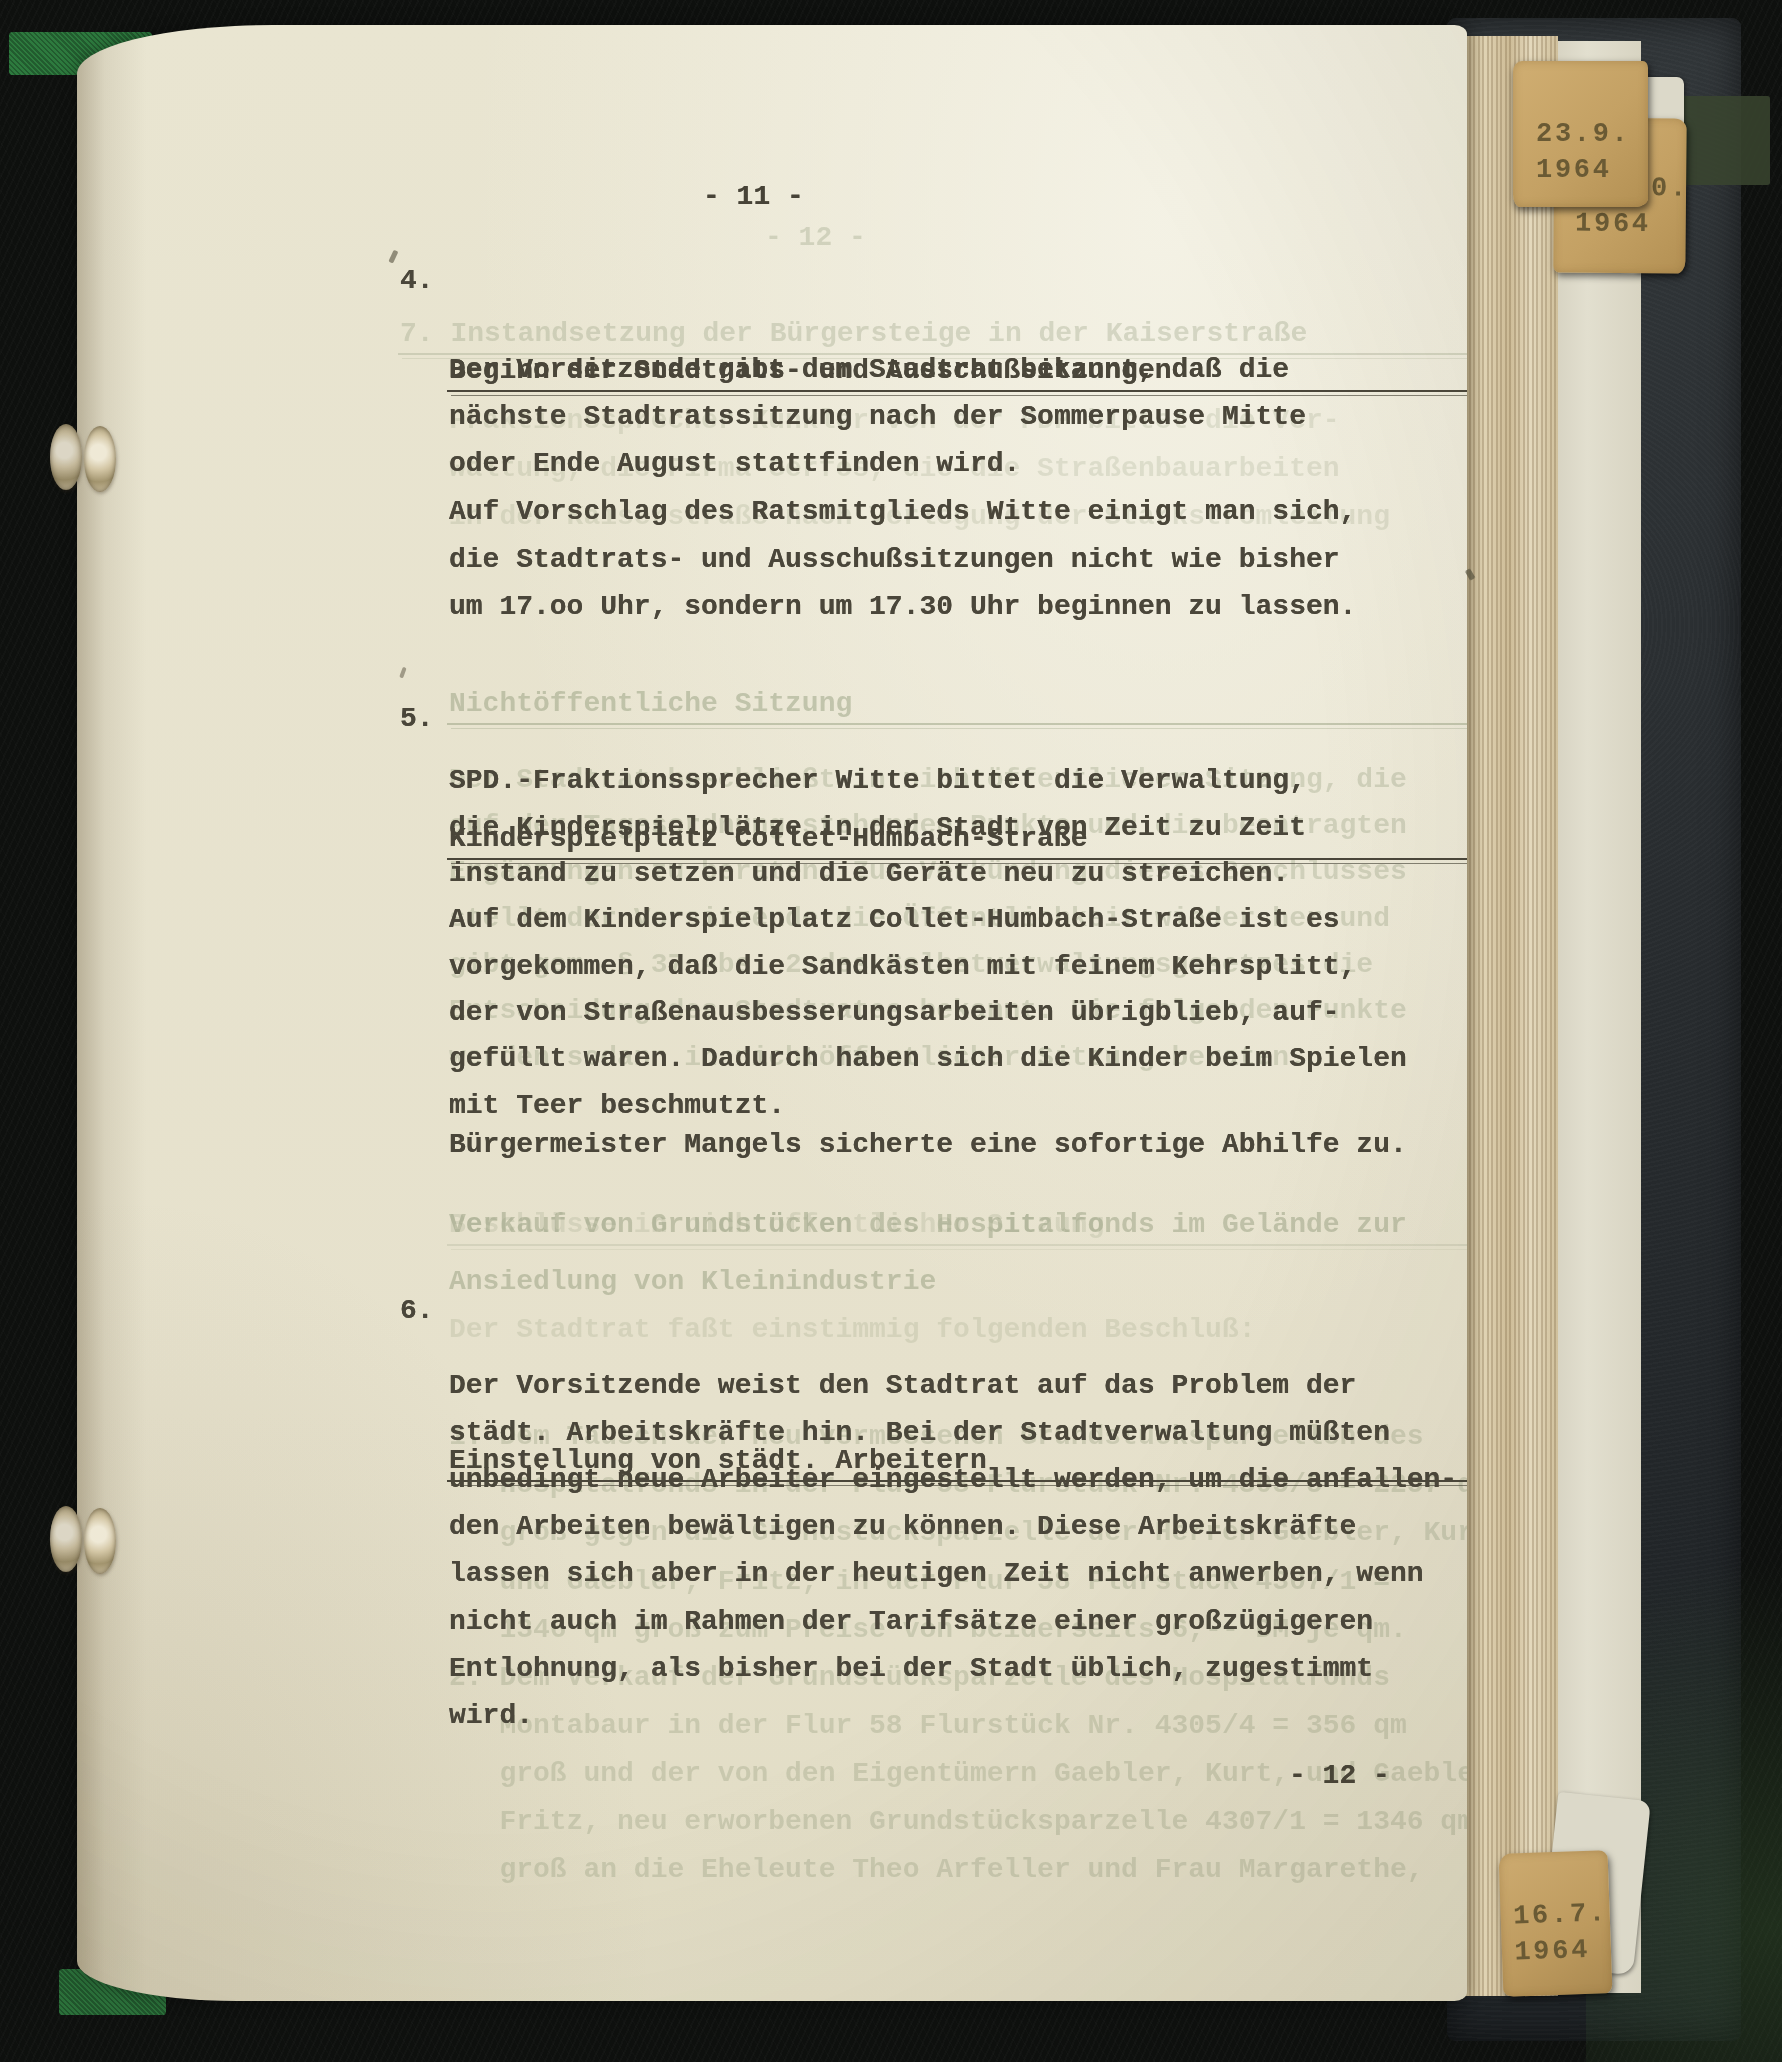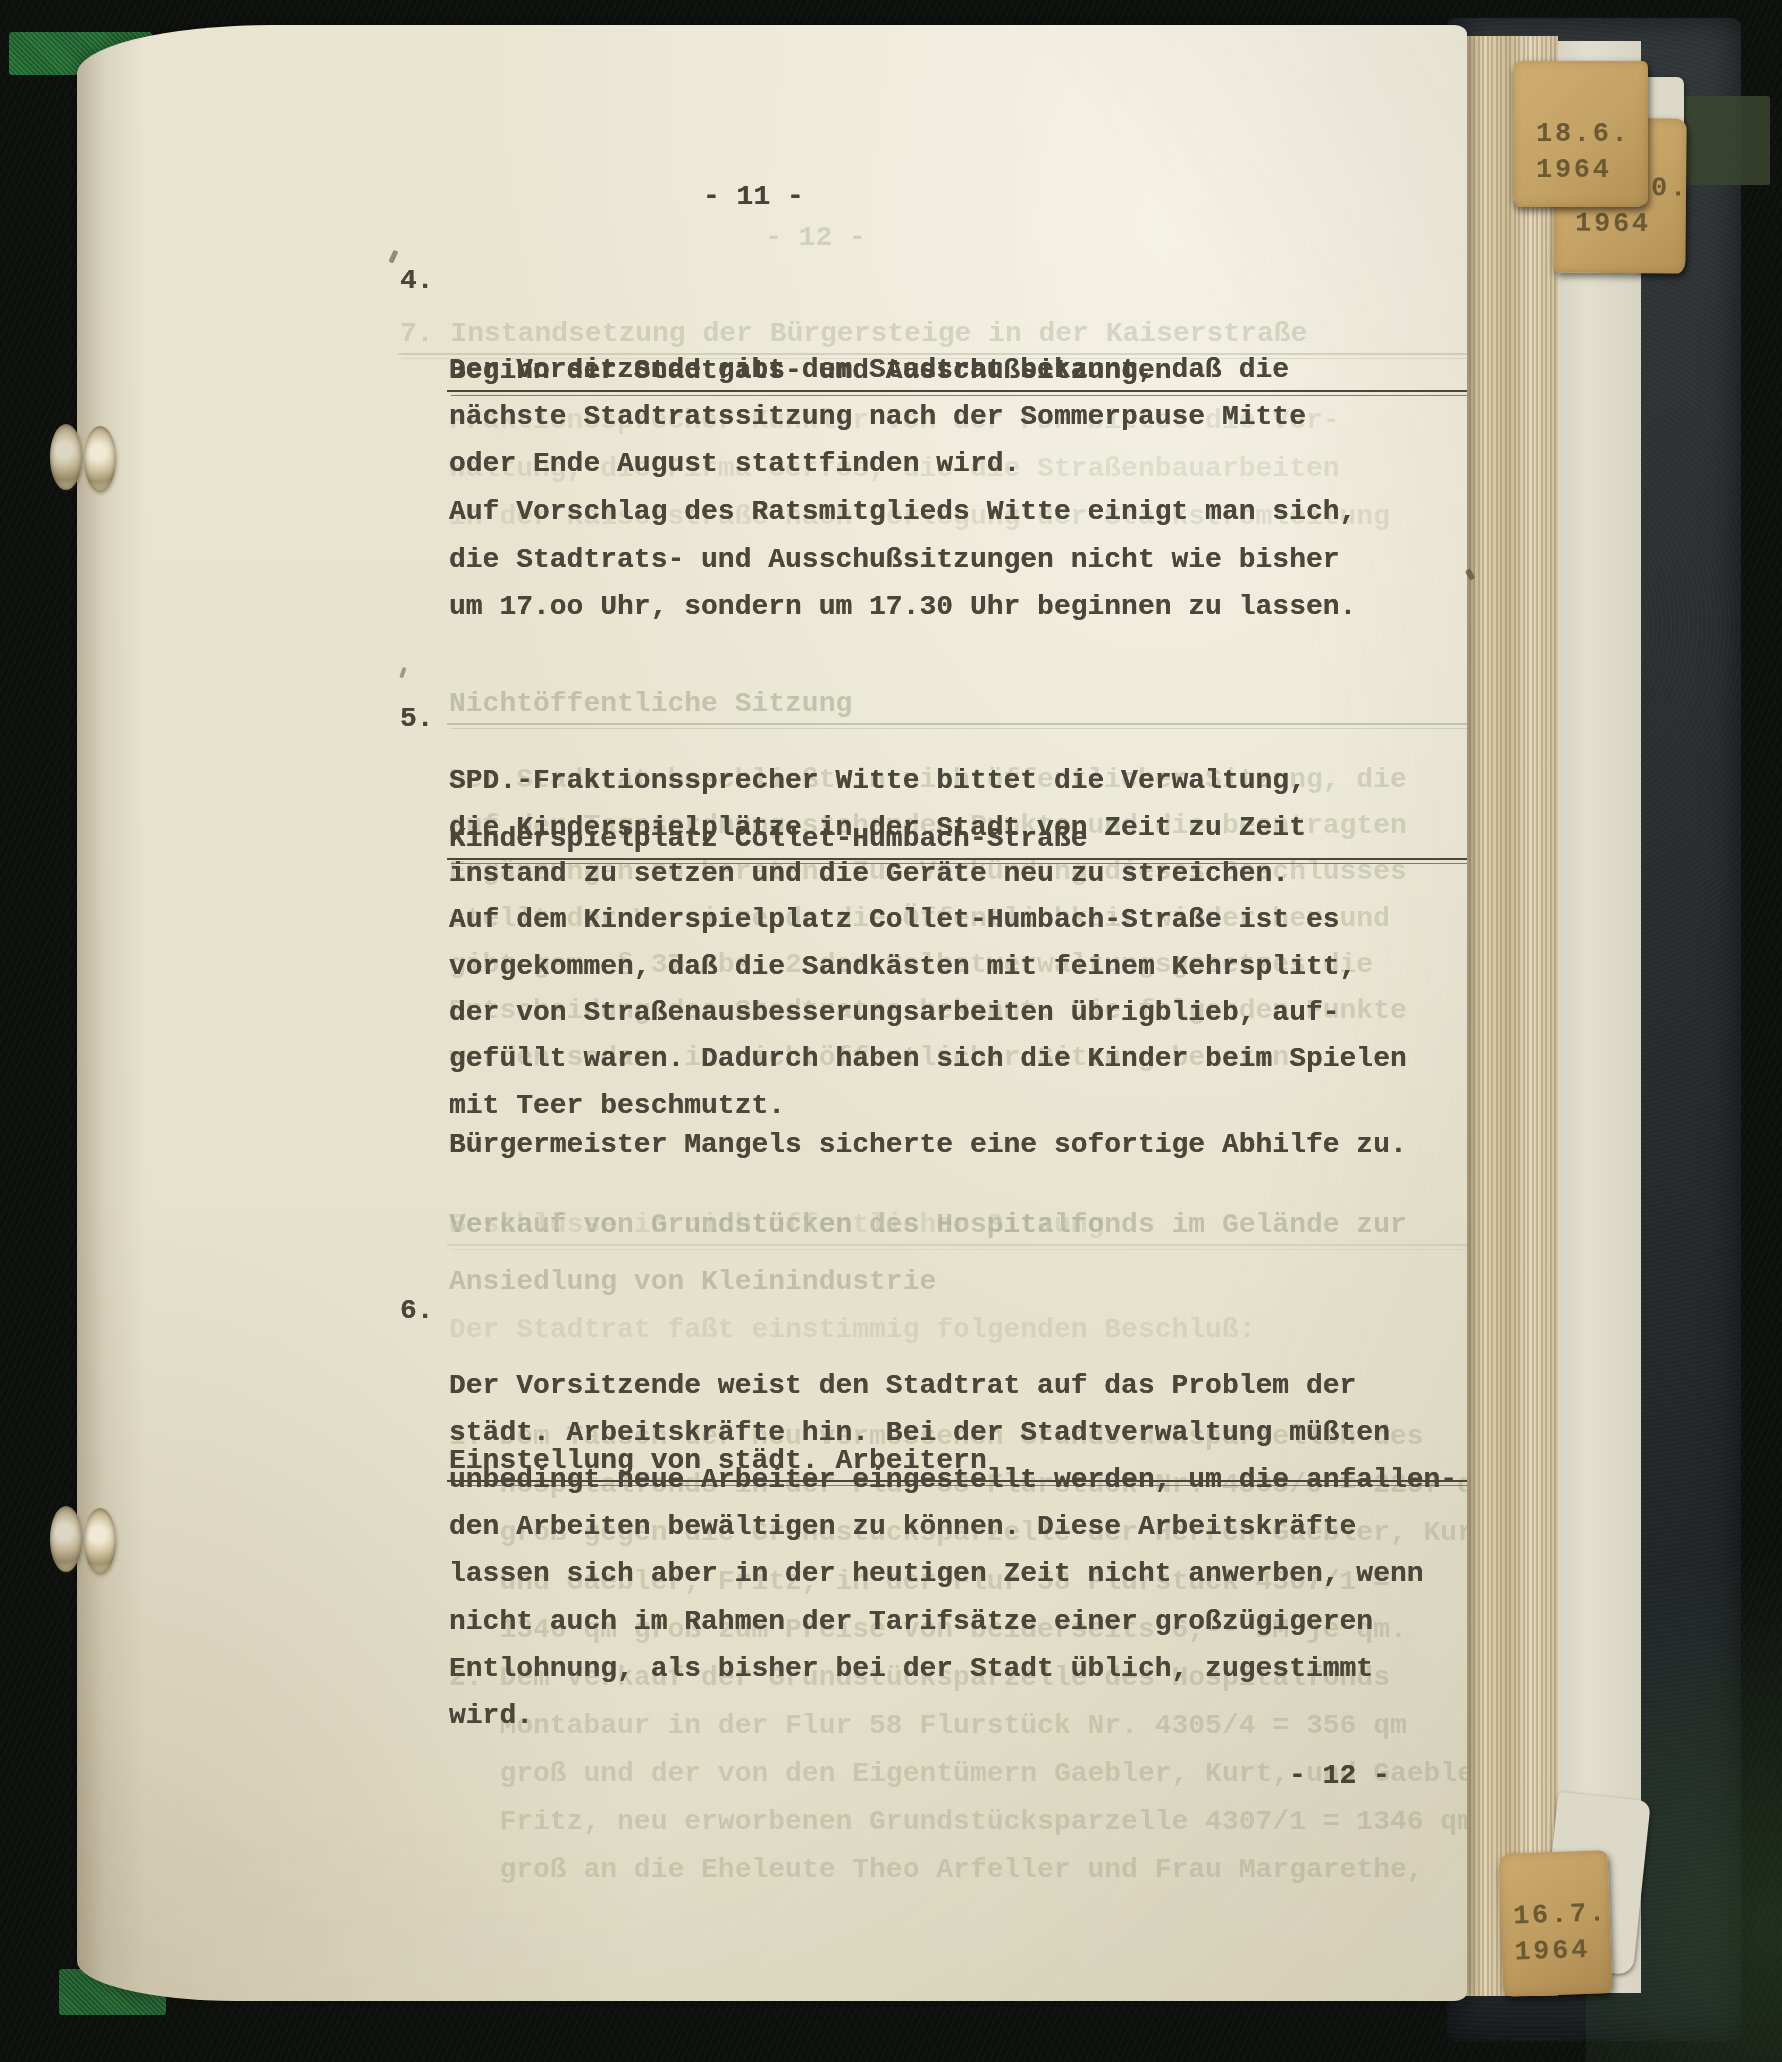--- a/index.html
+++ b/index.html
@@ -171,17 +171,17 @@
     <div class="tl">16.7.</div>
     <div class="tl">1964</div>
   </div>
 
   <div class="tab tab2">
     <div class="tl">13.10.</div>
     <div class="tl">1964</div>
   </div>
 
   <div class="tab tab1">
-    <div class="tl">18.6.</div>
+    <div class="tl">23.9.</div>
     <div class="tl">1964</div>
   </div>
 </div>
 
 
 </body></html>

